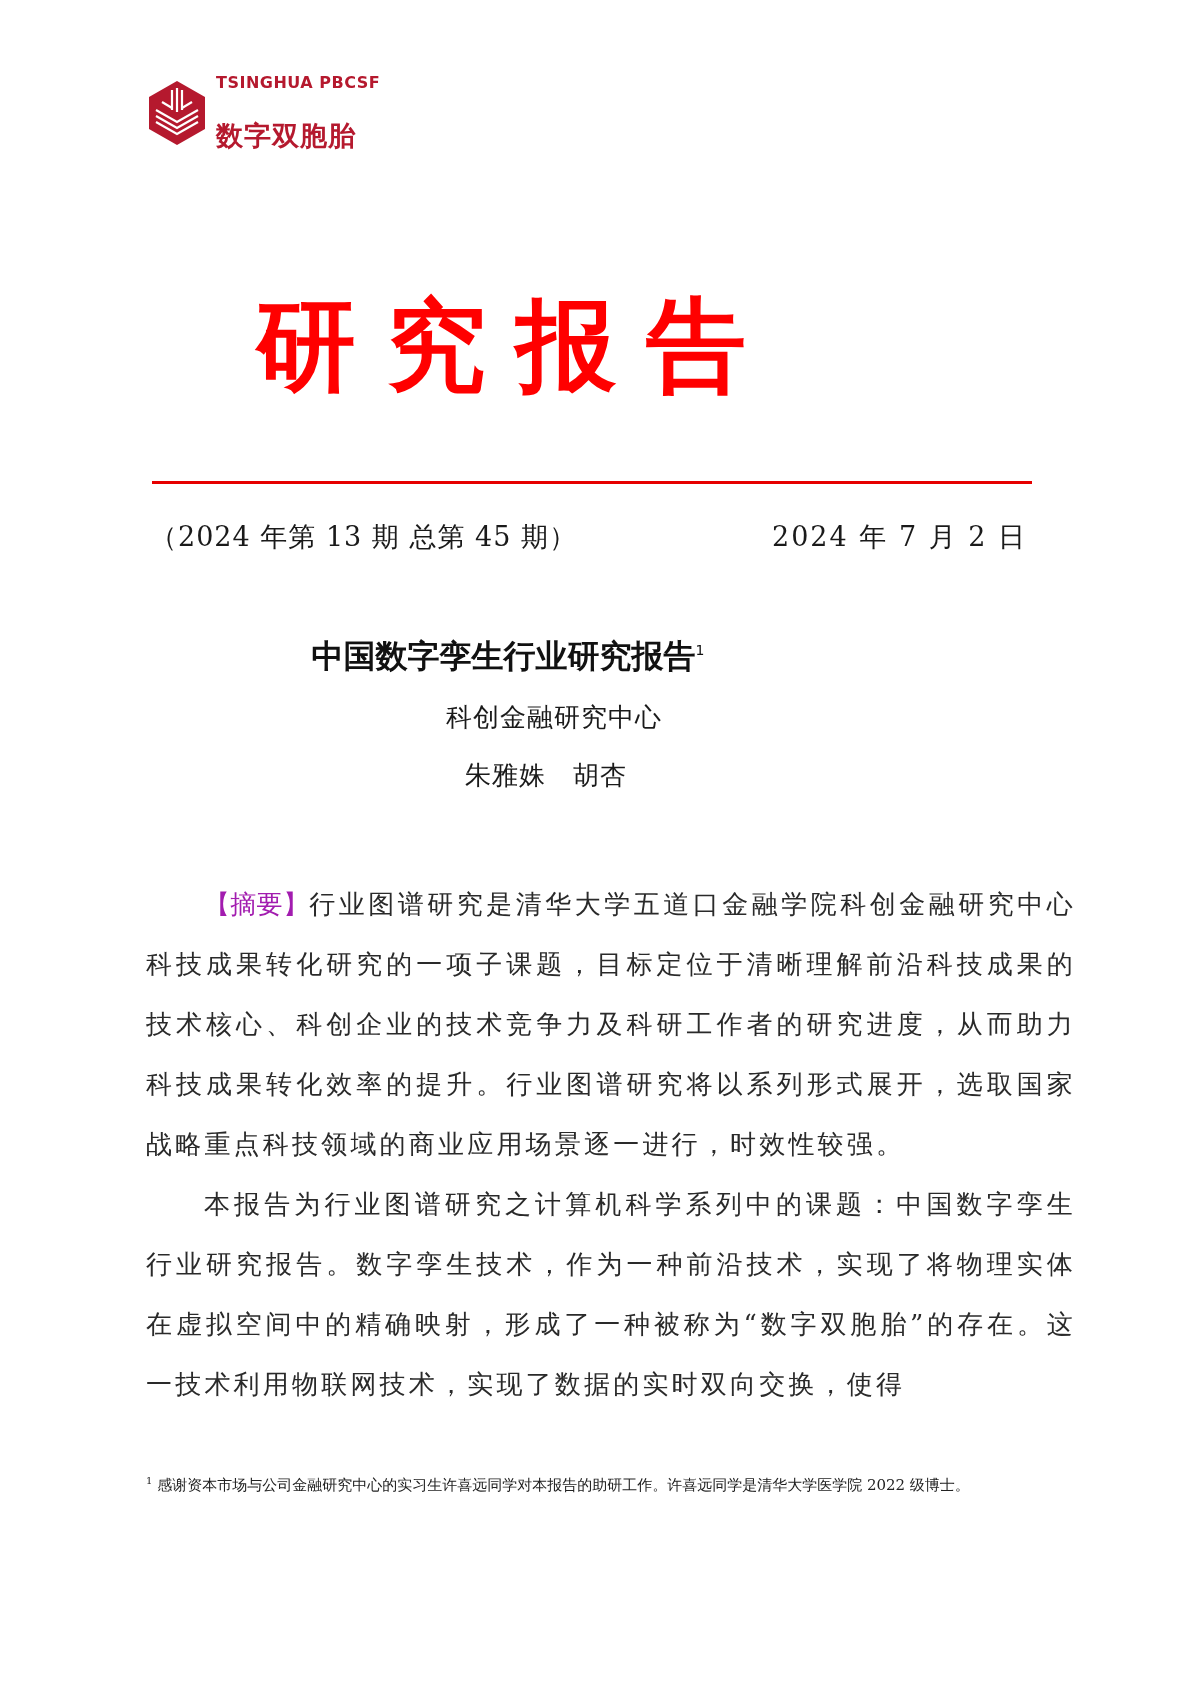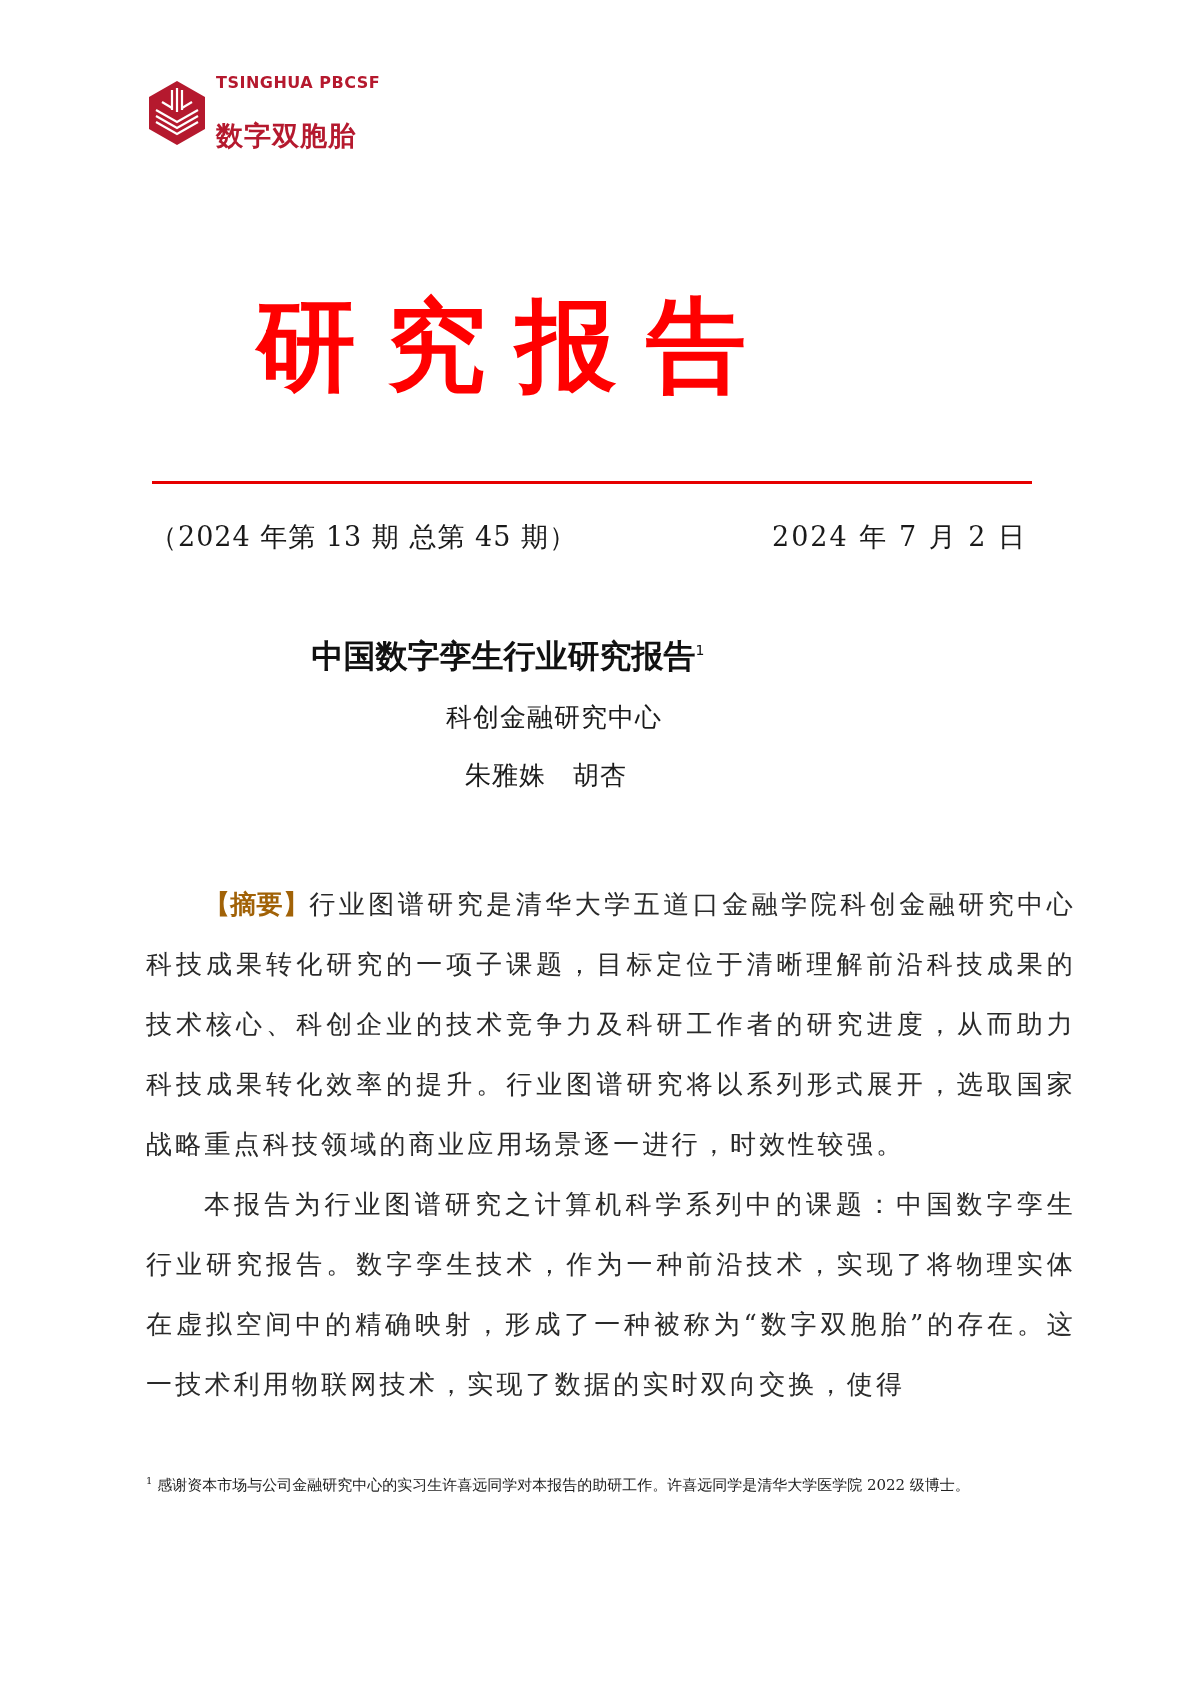--- a/index.html
+++ b/index.html
@@ -14,21 +14,21 @@
     .meta { position: absolute; top: 500px; font-family: "DejaVu Serif", serif; font-size: 27px; line-height: 34px; color: #1a1a1a; margin-top: 20px; }
     .meta-issue { left: 150px; letter-spacing: 1px; }
     .meta-date { left: 772px; letter-spacing: 2px; }
     .paper-title { position: absolute; left: 0; width: 1016px; top: 628px; text-align: center; font-family: "DejaVu Sans", sans-serif; font-weight: bold; font-size: 32px; line-height: 44px; color: #111; }
     .paper-title sup { font-size: 14px; vertical-align: super; font-weight: normal; }
     .center-name { position: absolute; left: 0; width: 1108px; top: 698px; text-align: center; font-family: "DejaVu Sans", sans-serif; font-size: 26px; line-height: 38px; letter-spacing: 1px; color: #1a1a1a; }
     .authors { position: absolute; left: 0; width: 1092px; top: 756px; text-align: center; font-family: "DejaVu Sans", sans-serif; font-size: 26px; line-height: 38px; letter-spacing: 1px; color: #1a1a1a; white-space: pre; }
     .body-text { position: absolute; left: 146px; width: 930px; font-family: "DejaVu Serif", serif; font-size: 26px; line-height: 60px; color: #2a2a2a; letter-spacing: 3.2px; text-align: justify; }
     .para1 { top: 874px; text-indent: 58px; }
     .para2 { top: 1174px; text-indent: 58px; }
-    .abstract-label { font-family: "DejaVu Sans", sans-serif; font-weight: bold; color: #a16207; letter-spacing: 0; }
+    .abstract-label { font-family: "DejaVu Sans", sans-serif; font-weight: normal; color: #a21caf; letter-spacing: 0; }
     .footnote { position: absolute; left: 146px; width: 930px; top: 1466px; font-family: "DejaVu Serif", serif; font-size: 15px; line-height: 30px; color: #222; }
     .footnote sup { font-size: 10px; }
   </style>
 </head>
 <body>
 
 <div class="logo">
   <svg class="logo-mark" viewBox="0 0 58 66">
     <polygon points="29,1 57,17 57,49 29,65 1,49 1,17" fill="#b5192e"></polygon>
     <g stroke="#ffffff" stroke-width="2.2" fill="none">

